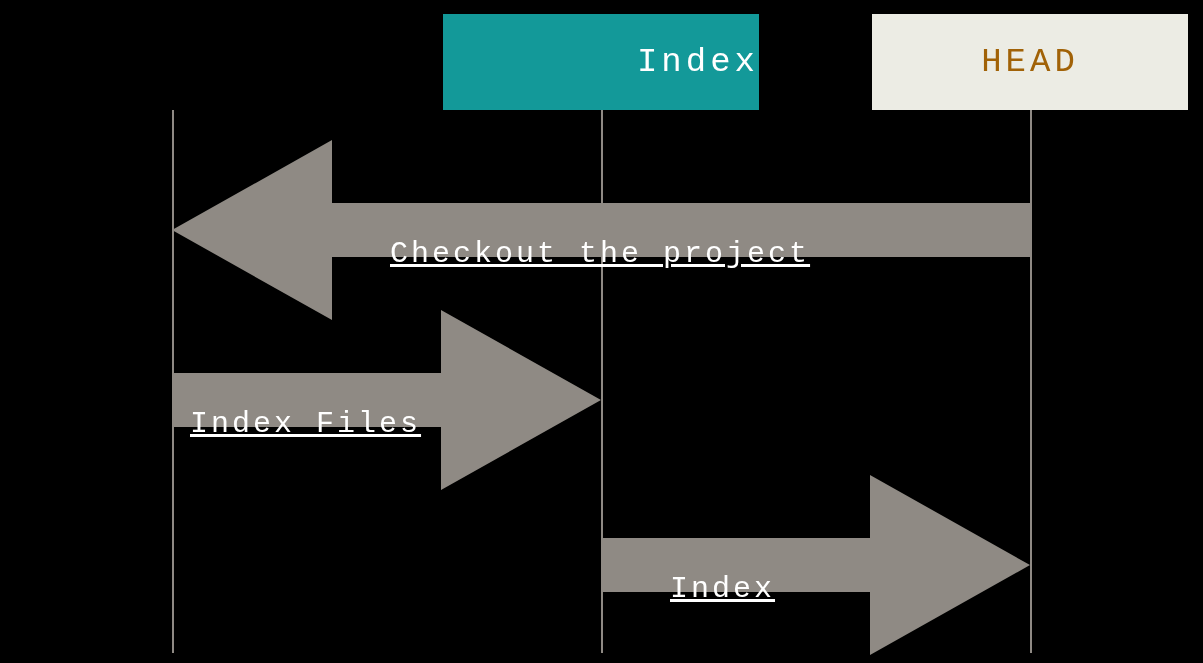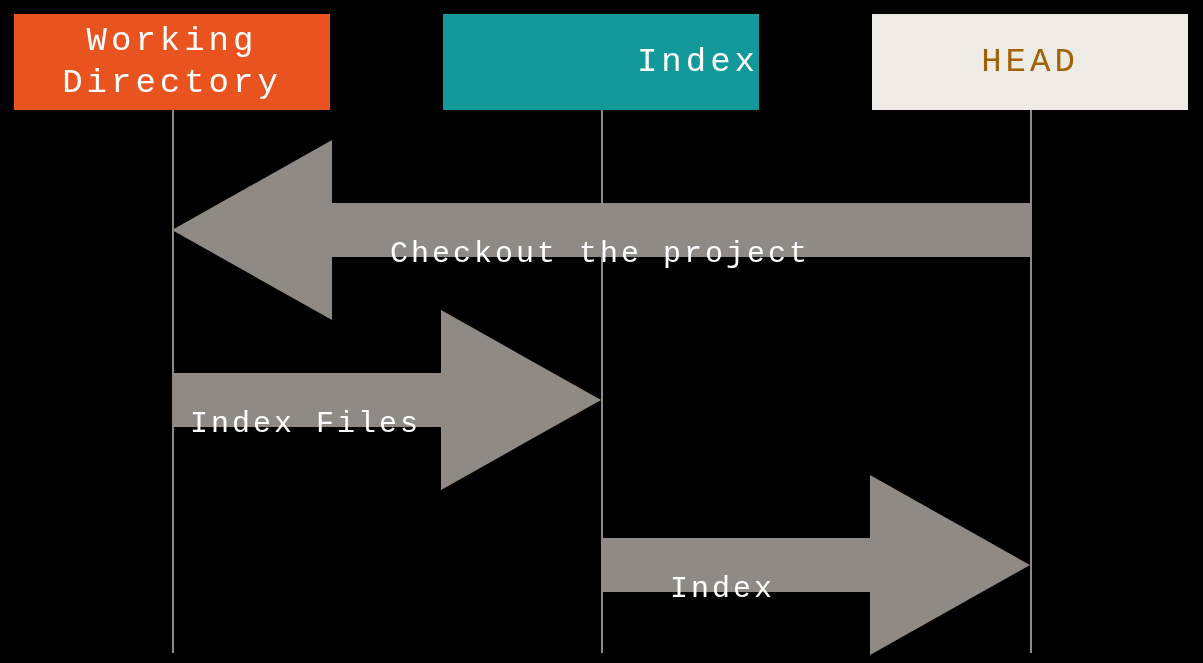--- a/index.html
+++ b/index.html
@@ -14,29 +14,26 @@
   .col-idx{left:443px;background:#139999;color:#fff;justify-content:flex-end;}
   .col-head{left:872px;background:#ecece4;color:#a16207;text-align:center;}
 
   
   .vline{position:absolute;top:110px;width:0;height:543px;border-left:2px solid #8f8a84;}
   .vl-a{left:172px;}
   .vl-b{left:601px;}
   .vl-c{left:1030px;}
 
   
-  .albl{position:absolute;color:#fff;font-size:30px;letter-spacing:3px;white-space:nowrap;}
+  .albl{position:absolute;color:#fff;font-size:30px;letter-spacing:3px;white-space:nowrap;text-decoration:underline;}
 </style>
 </head>
 <body>
 <div class="stage">
 
-  <div class="colbox col-wd">
-    <span>Working<br>Directory</span>
-  </div>
   <div class="colbox col-idx">
     <span>Index</span>
   </div>
   <div class="colbox col-head">
     <span>HEAD</span>
   </div>
 
   <div class="vline vl-a"></div>
   <div class="vline vl-b"></div>
   <div class="vline vl-c"></div>

